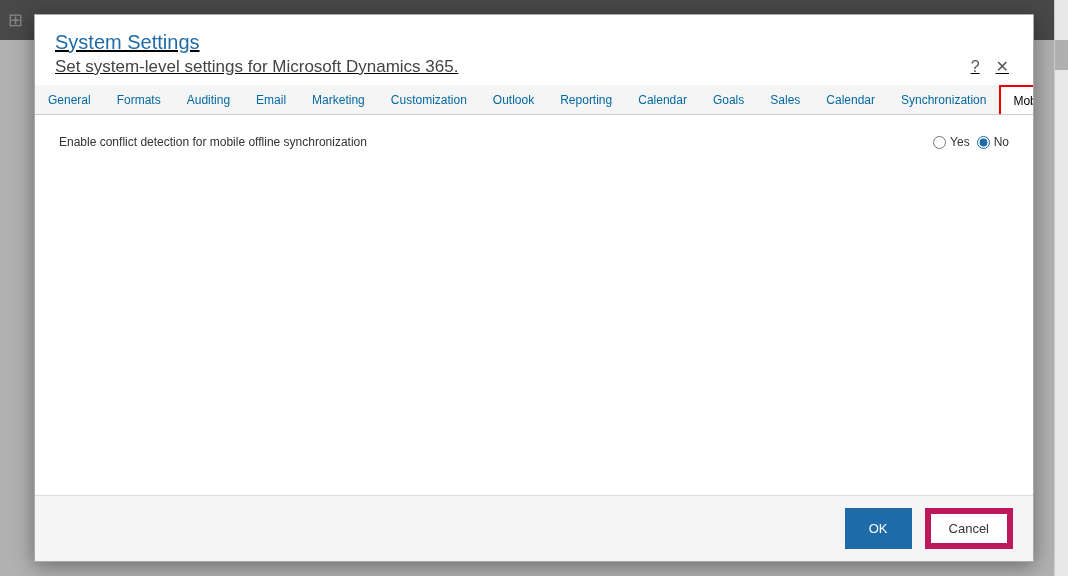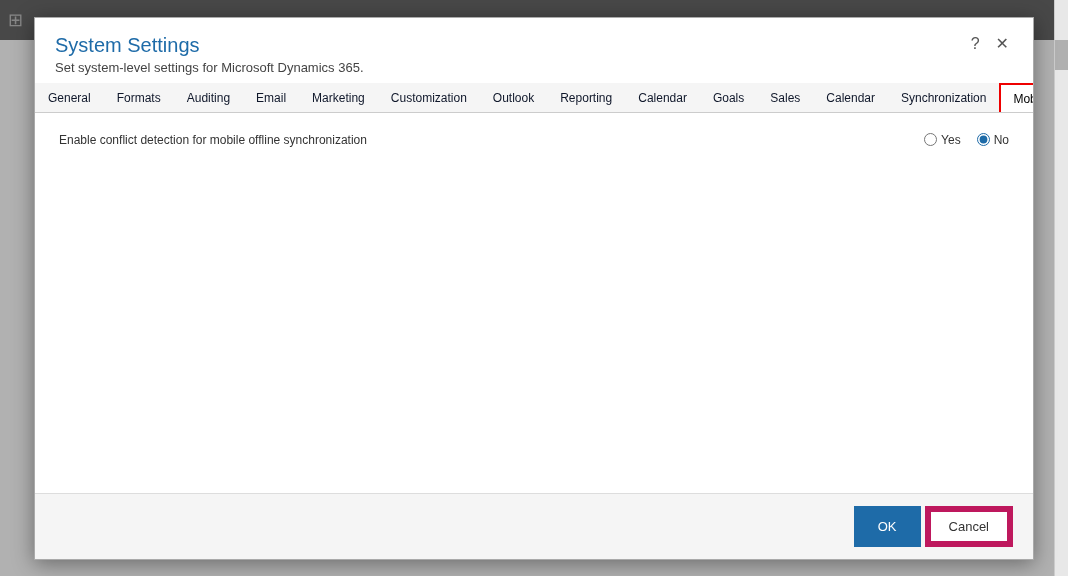--- a/index.html
+++ b/index.html
@@ -30,38 +30,39 @@
       border: 1px solid #aaa;
       display: flex;
       flex-direction: column;
       z-index: 10;
     }
 
     .dialog-header {
       padding: 16px 20px 8px 20px;
       border-bottom: none;
       display: flex;
-      align-items: flex-start;
+      align-items: flex-end;
       justify-content: space-between;
+      text-decoration: underline;
     }
 
     .dialog-title-section {
       display: flex;
       flex-direction: column;
     }
 
     .dialog-title {
       color: #1e6ba8;
       font-size: 20px;
       font-weight: 300;
     }
 
     .dialog-subtitle {
       color: #444;
-      font-size: 13px;
+      font-size: 17px;
       margin-top: 3px;
     }
 
     .dialog-controls {
       display: flex;
       gap: 8px;
       align-items: center;
       color: #555;
       font-size: 16px;
     }
@@ -83,21 +84,21 @@
       background: #f5f5f5;
       overflow: hidden;
     }
 
     .tab {
       padding: 7px 12px;
       cursor: pointer;
       border: 1px solid transparent;
       border-bottom: none;
       font-size: 12px;
-      color: #0f172a;
+      color: #0369a1;
       white-space: nowrap;
       background: transparent;
     }
 
     .tab.active {
       background: #fff;
       border: 2px solid #e00;
       border-bottom: none;
       color: #000;
       font-weight: 500;
@@ -126,21 +127,21 @@
     }
 
     .setting-label {
       flex: 1;
       color: #333;
       font-size: 12px;
     }
 
     .radio-group {
       display: flex;
-      gap: 16px;
+      gap: 7px;
       align-items: center;
     }
 
     .radio-option {
       display: flex;
       align-items: center;
       gap: 4px;
       font-size: 12px;
       color: #333;
       cursor: pointer;
@@ -148,21 +149,21 @@
 
     .radio-option input[type="radio"] {
       cursor: pointer;
       accent-color: #1e6ba8;
     }
 
     .dialog-footer {
       padding: 12px 20px;
       display: flex;
       justify-content: flex-end;
-      gap: 4px;
+      gap: 13px;
       border-top: 1px solid #ddd;
       background: #f5f5f5;
     }
 
     .btn-ok {
       background: #1e6ba8;
       color: #fff;
       border: none;
       padding: 7px 24px;
       font-size: 13px;

